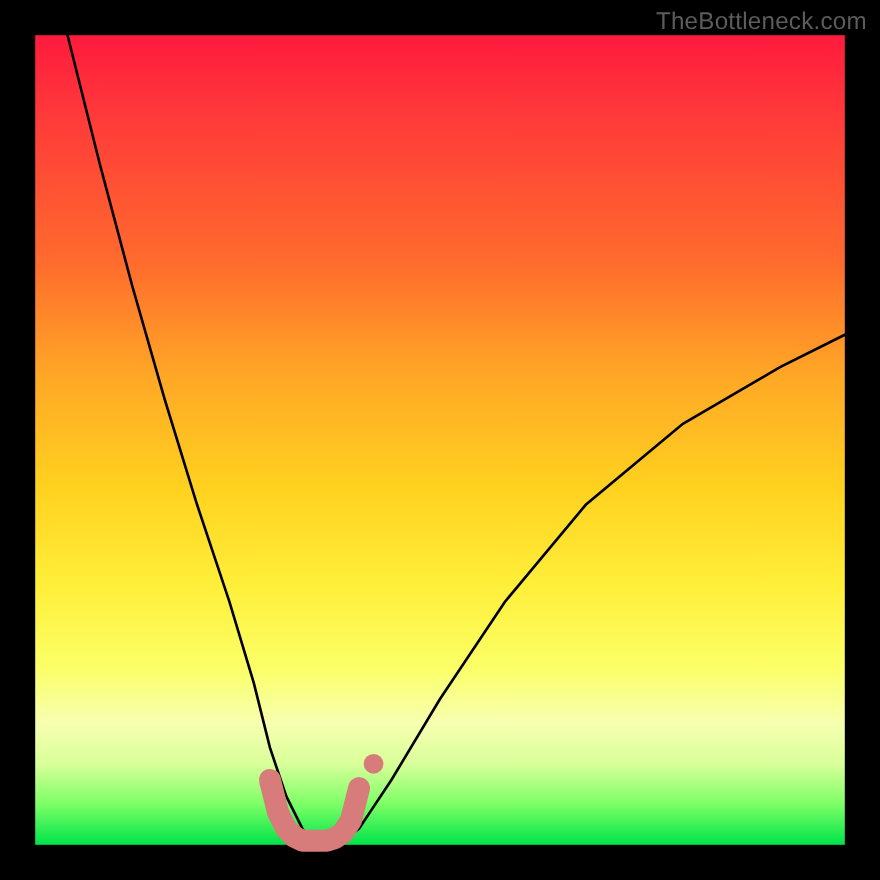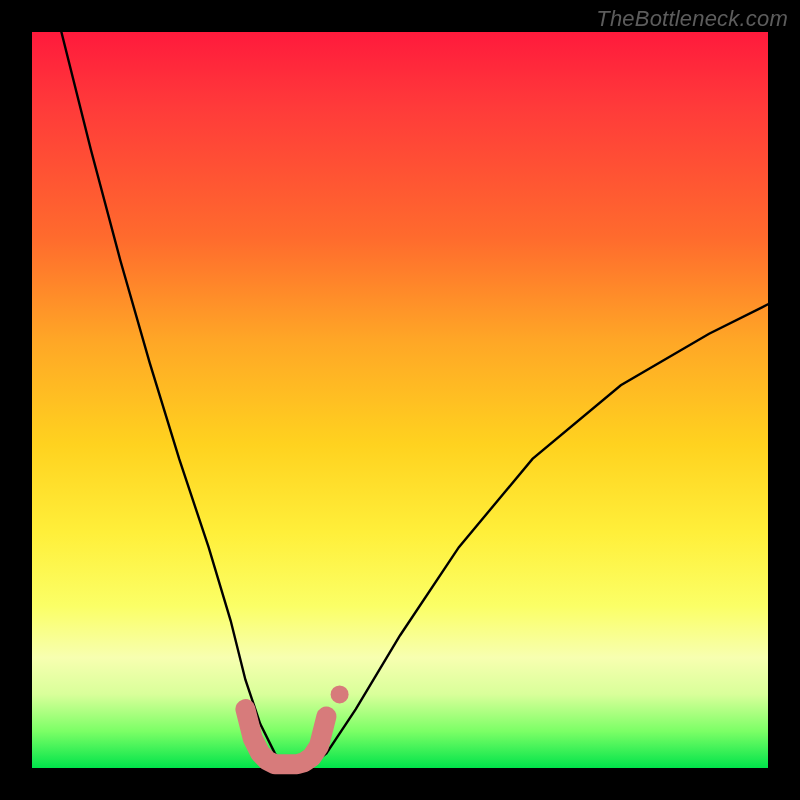--- a/index.html
+++ b/index.html
@@ -11,21 +11,20 @@
     background: #000;
     font-family: Arial, Helvetica, sans-serif;
   }
   .frame {
     position: absolute;
     left: 0;
     top: 0;
     width: 800px;
     height: 624px;
     background: #000;
-    font-style: italic;
   }
   .plot {
     position: absolute;
     left: 32px;
     top: 32px;
     width: 736px;
     height: 736px;
     
     background: linear-gradient(
       to bottom,

